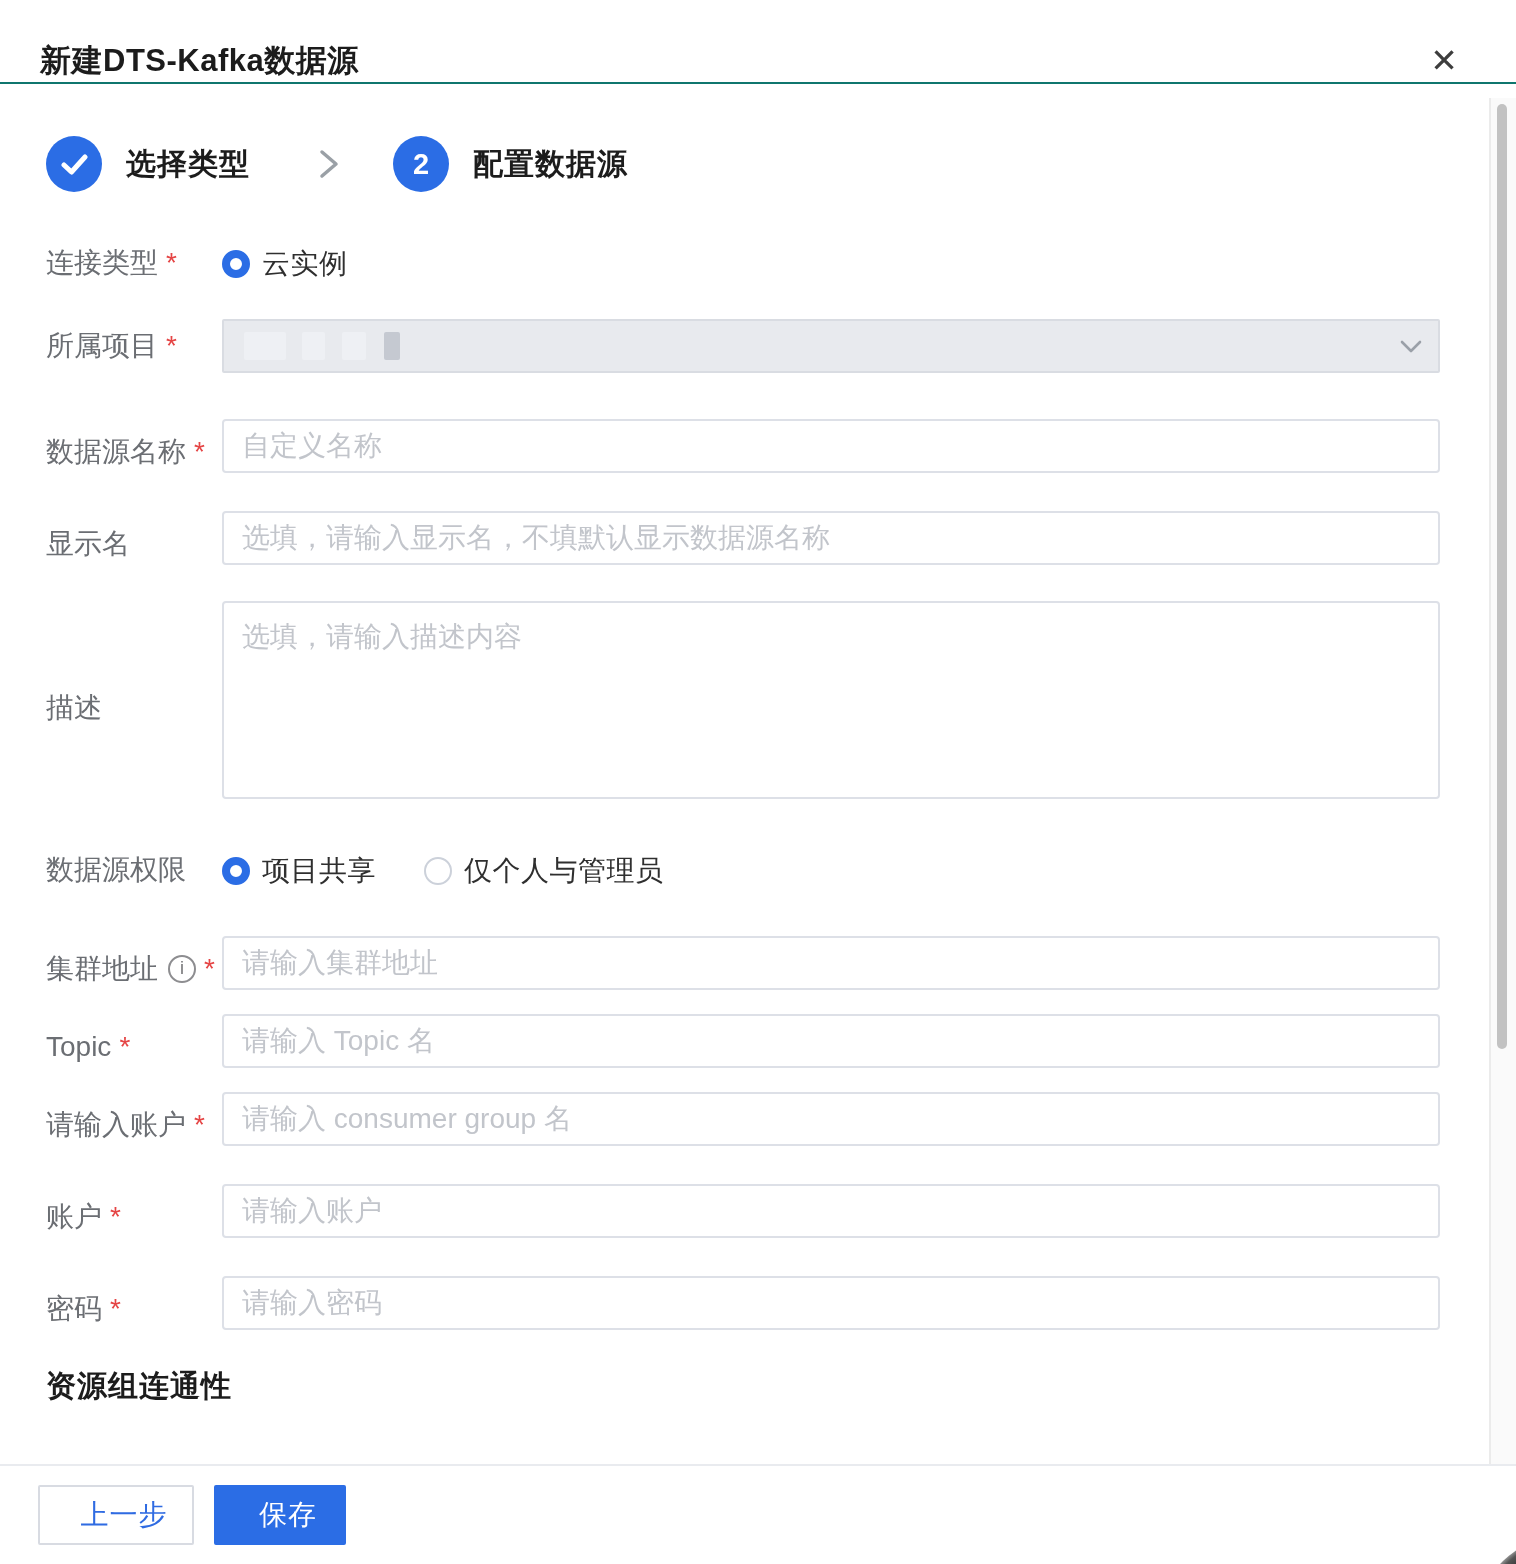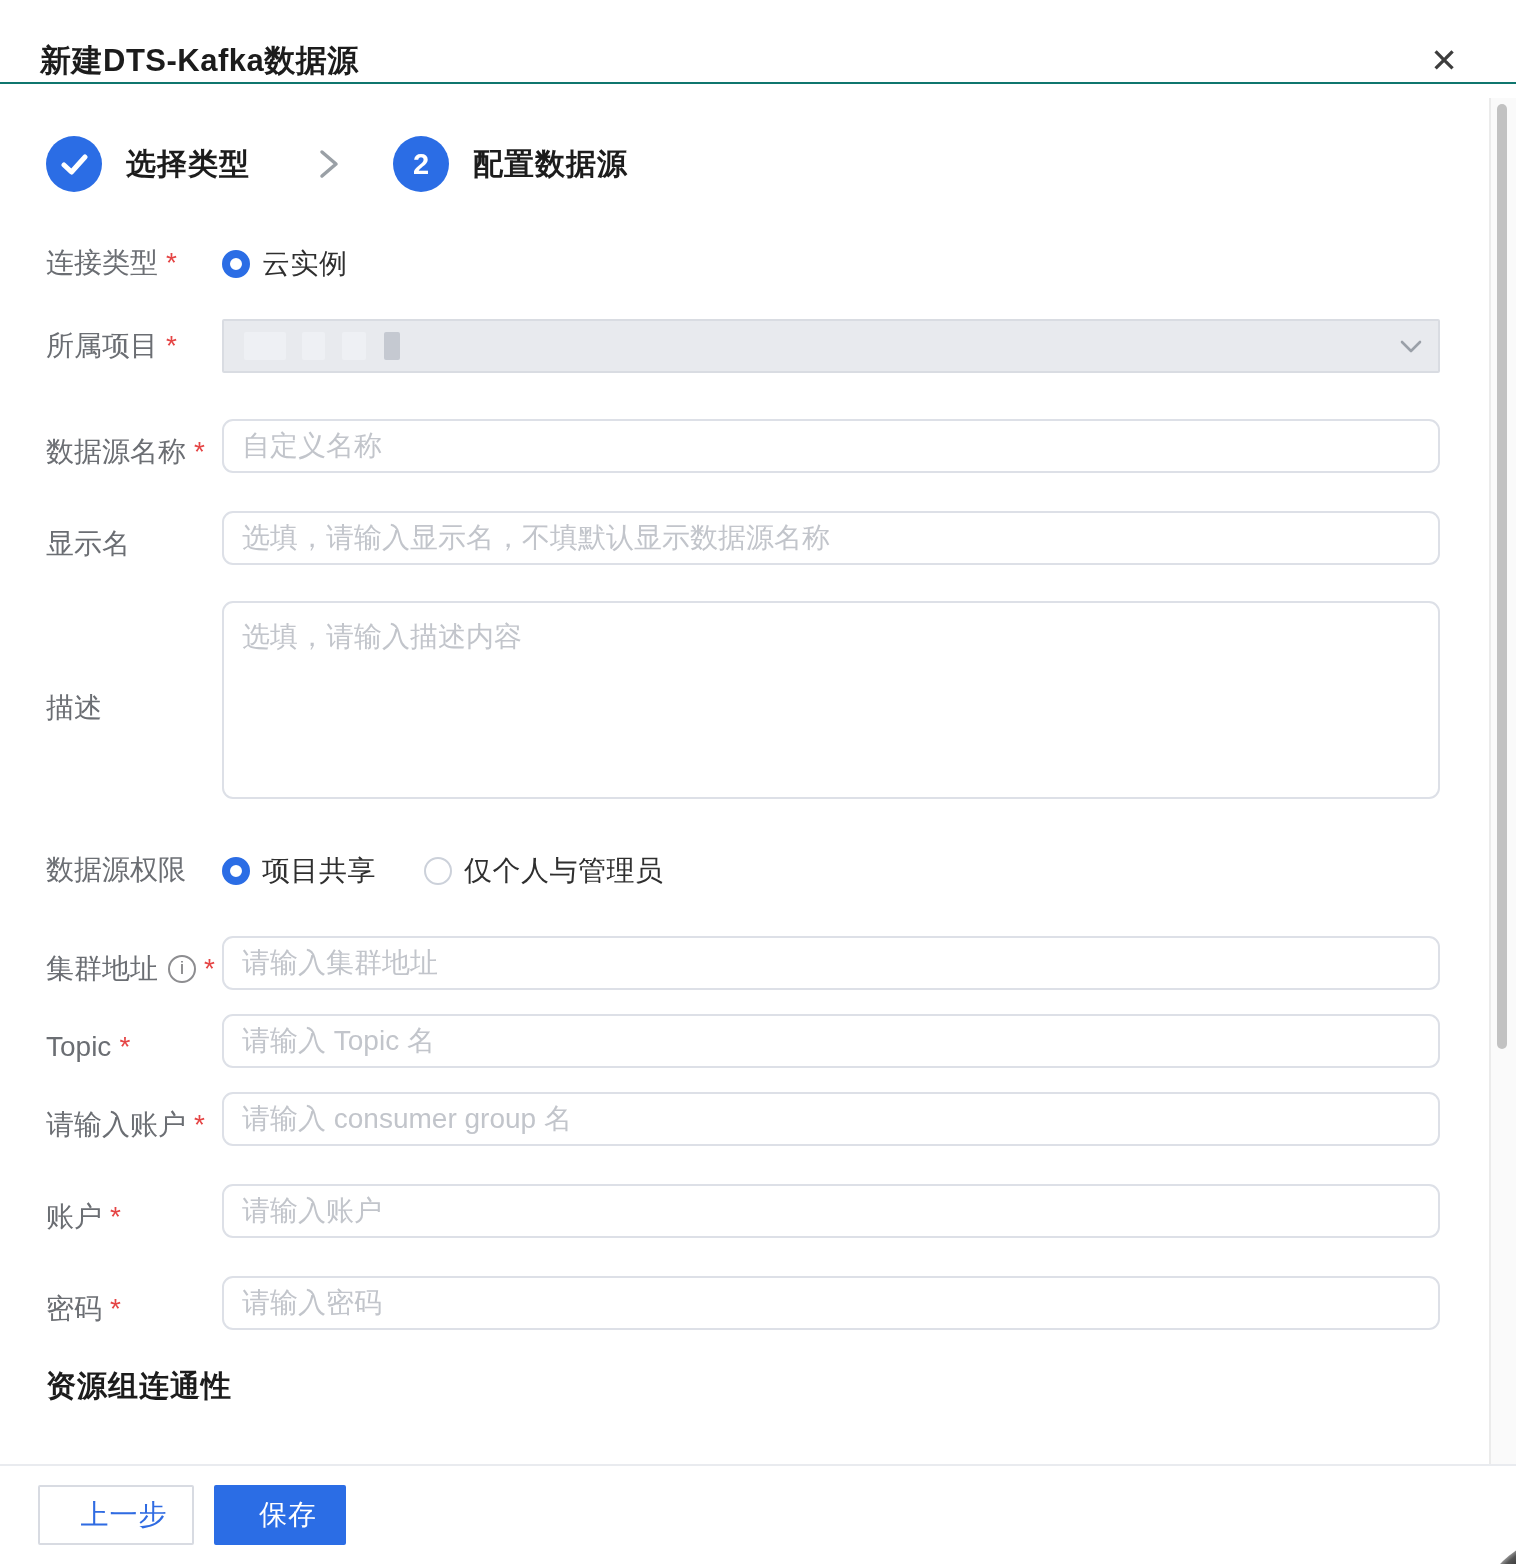--- a/index.html
+++ b/index.html
@@ -47,21 +47,21 @@
   }
   .req { color:#e54545; margin-left:8px; font-size:28px; }
   .control { flex:1; min-width:0; }
 
   .mb-a { margin-bottom:36px; }
   .mb-b { margin-bottom:46px; }
   .mb-c { margin-bottom:38px; }
   .mb-d { margin-bottom:24px; }
 
   input.text-input, textarea.text-area {
-    width:100%; border:2px solid #dde0e7; border-radius:11px; background:#fff;
+    width:100%; border:2px solid #dde0e7; border-radius:4px; background:#fff;
     font-size:28px; color:#333; font-family:inherit; outline:none;
   }
   input.text-input { height:54px; padding:0 18px; }
   textarea.text-area { height:198px; padding:14px 18px; resize:none; line-height:1.4; }
   input.text-input::placeholder, textarea.text-area::placeholder { color:#c2c5cb; opacity:1; }
 
   
   .select-disabled {
     height:54px; background:#e8eaee; border:2px solid #d9dce2; border-radius:2px;
     display:flex; align-items:center; padding:0 16px 0 20px; position:relative;

